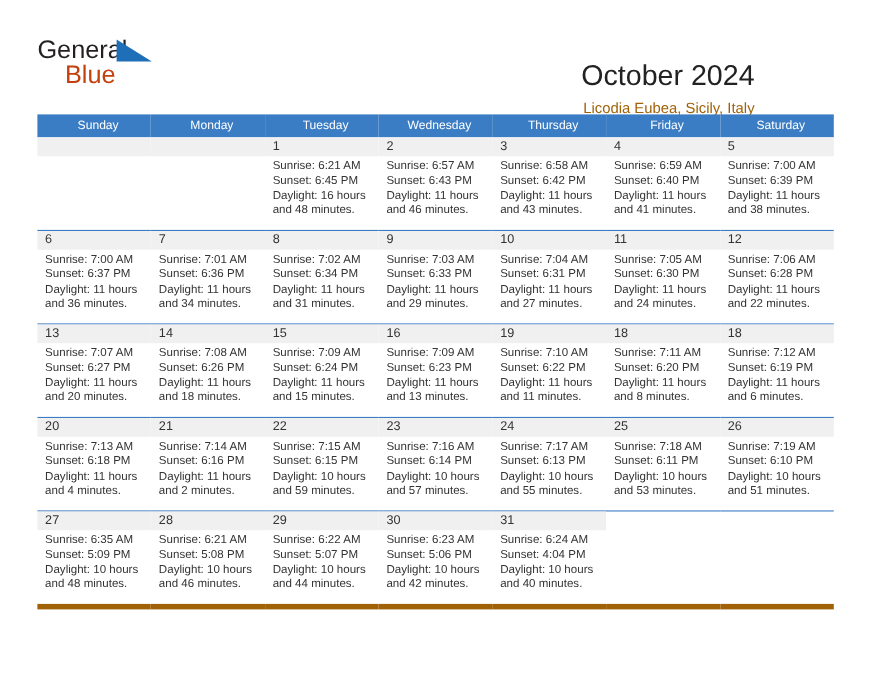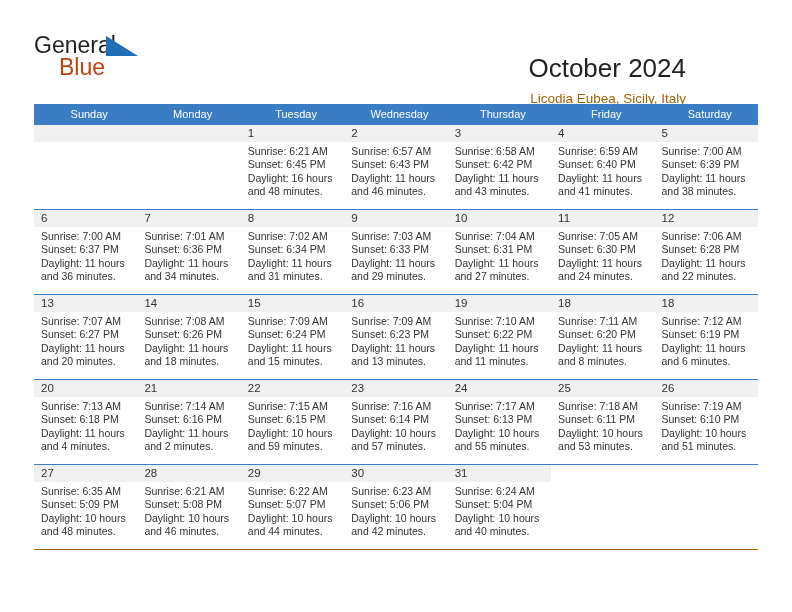--- a/index.html
+++ b/index.html
@@ -109,21 +109,21 @@
     vertical-align: top;
     padding: 0;
     border: none;
     border-top: 1px solid #3b7dc4;
     background: #ffffff;
   }
   .calendar tr.week:first-child td {
     border-top: none;
   }
   .calendar tr.week.last td {
-    border-bottom: 1px solid #a16207;
+    border-bottom: 5px solid #a16207;
   }
   .daycell {
     position: relative;
     height: 84px;
     box-sizing: border-box;
   }
   .daynum-band {
     background: #f0f0f0;
     height: 17px;
     line-height: 17px;
@@ -495,21 +495,21 @@
                 <div>Sunset: 5:06 PM</div>
                 <div class="daylight">Daylight: 10 hours and 42 minutes.</div>
               </div>
             </div>
           </td>
           <td>
             <div class="daycell">
               <div class="daynum-band">31</div>
               <div class="details">
                 <div>Sunrise: 6:24 AM</div>
-                <div>Sunset: 5:04 PM</div>
+                <div>Sunset: 4:04 PM</div>
                 <div class="daylight">Daylight: 10 hours and 40 minutes.</div>
               </div>
             </div>
           </td>
           <td>
             <div class="daycell empty"></div>
           </td>
           <td>
             <div class="daycell empty"></div>
           </td>

